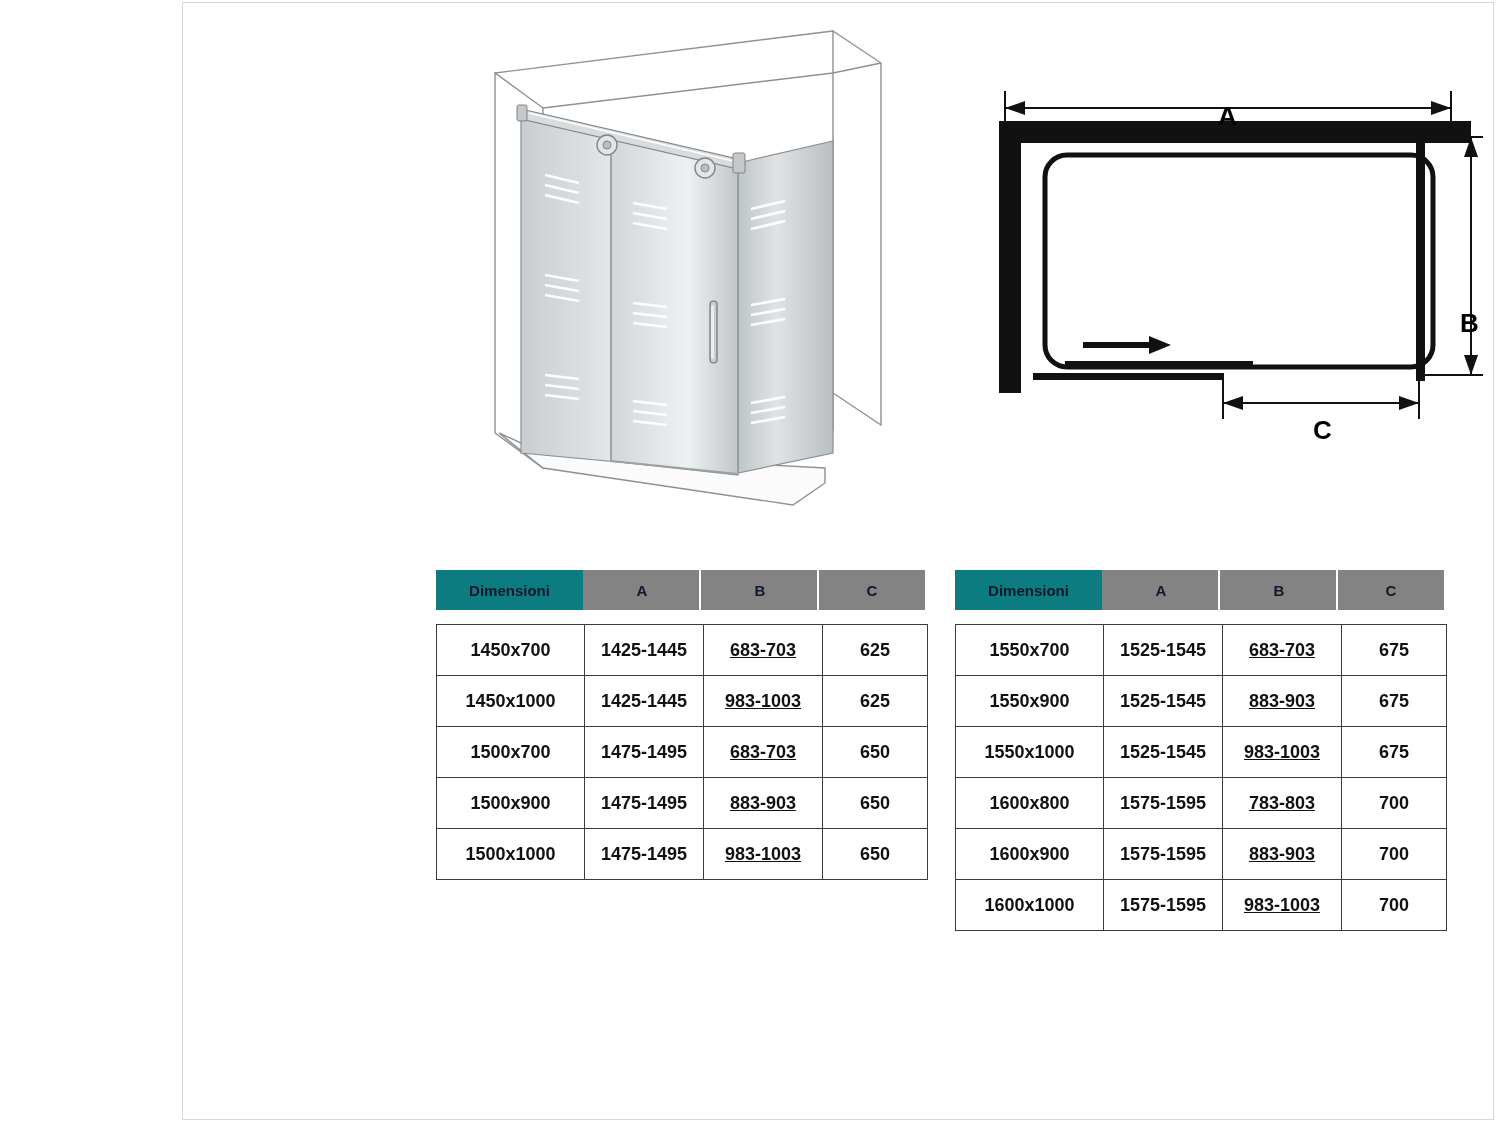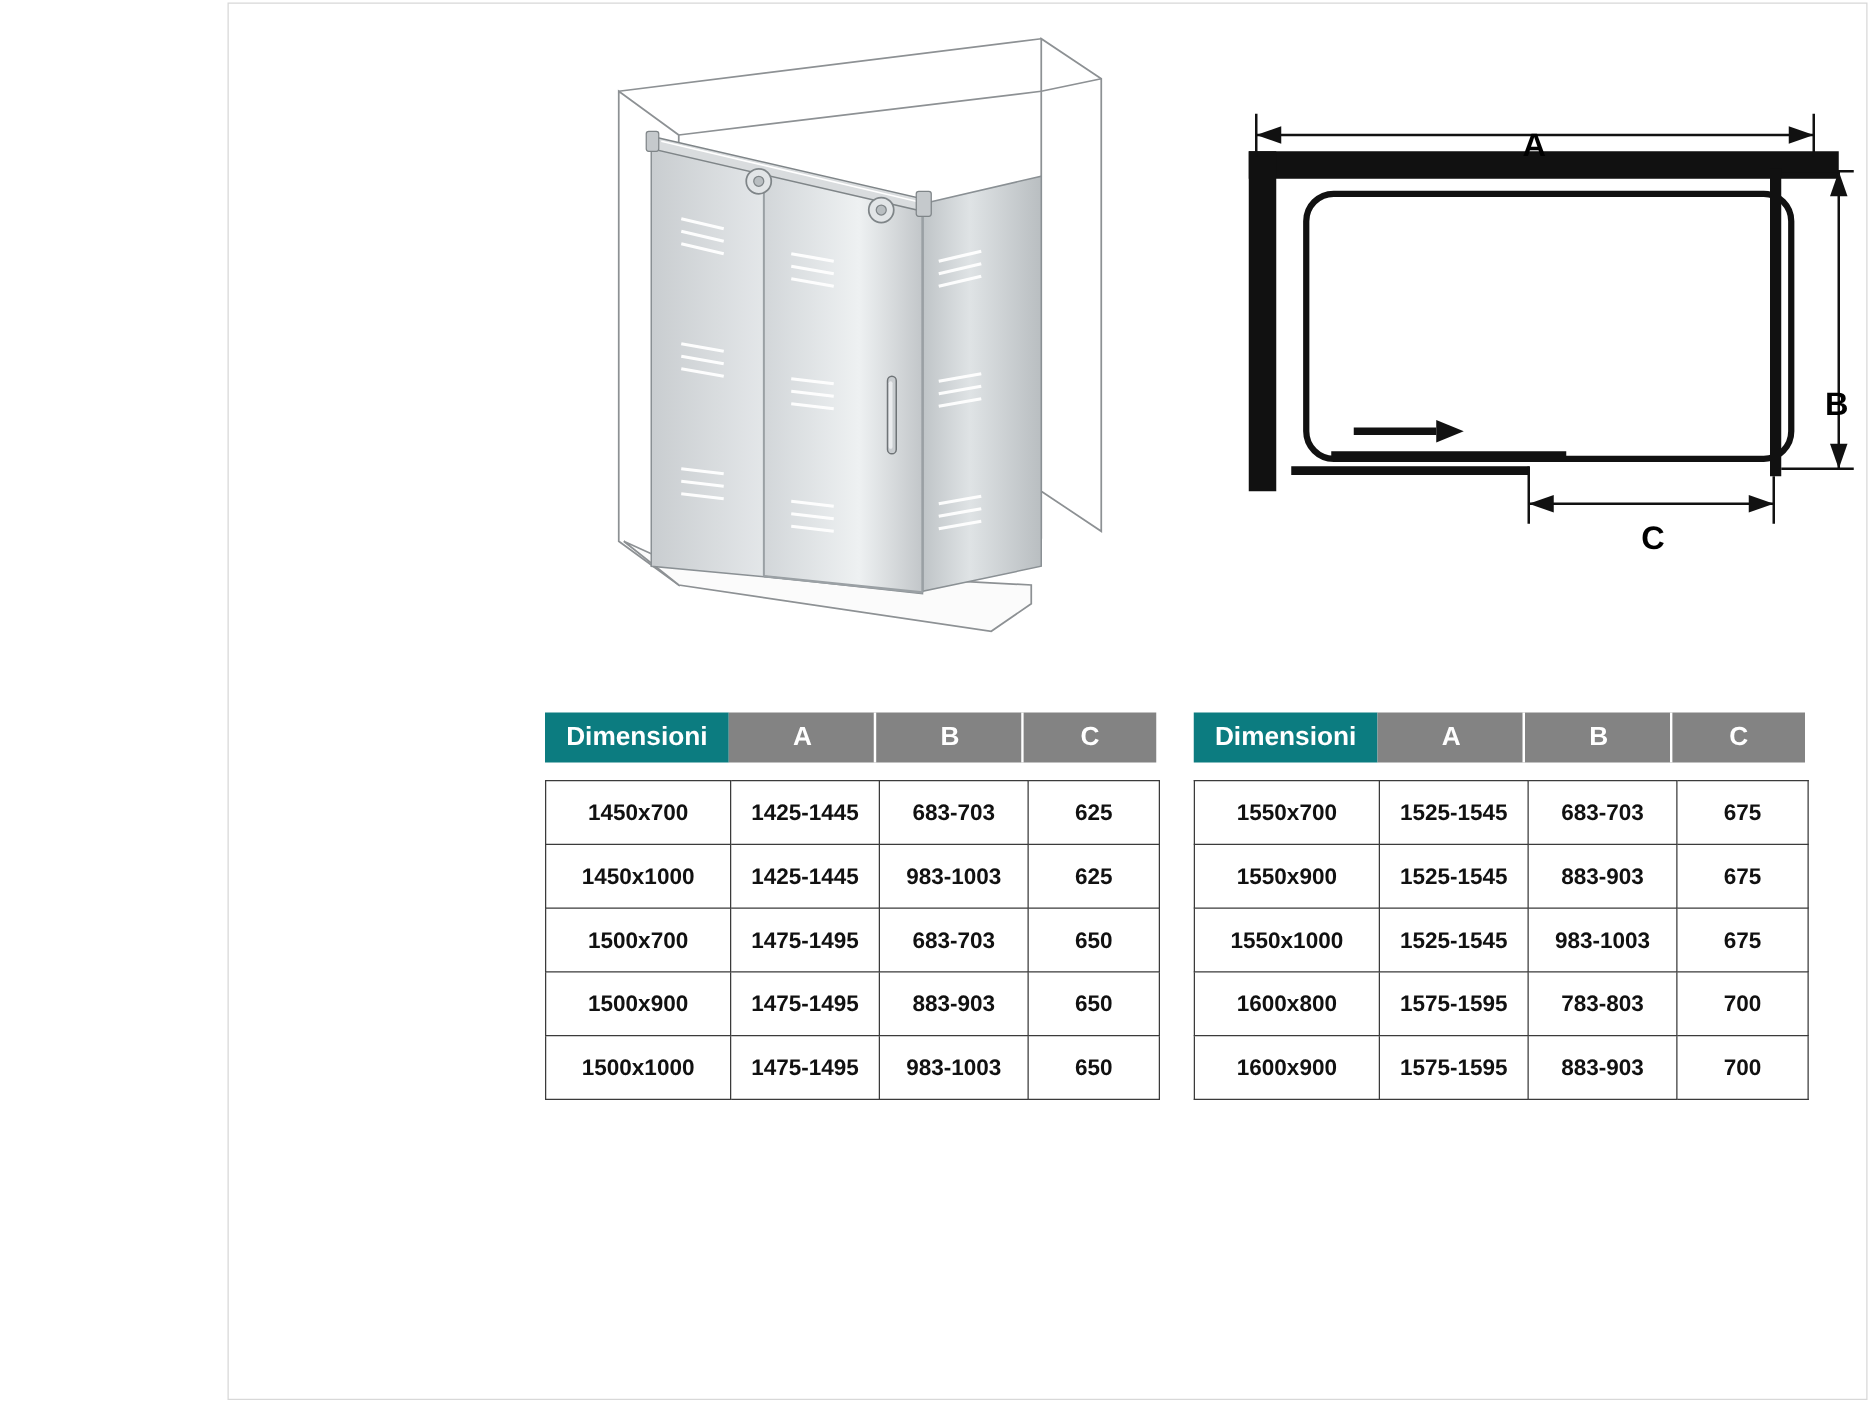--- a/index.html
+++ b/index.html
@@ -68,36 +68,36 @@
     border: 1px solid #3b3b3b;
     font-size: 18px;
     font-weight: bold;
     color: #111111;
     text-align: center;
     padding: 0;
     background: #ffffff;
   }
   td.c-size { width: 147px; }
   td.c-a { width: 118px; }
-  td.c-b { width: 118px; }
+  td.c-b { width: 118px; text-decoration: underline; }
   td.c-c { width: 104px; }
 
   
   .hdr-bar {
     display: flex;
     height: 40px;
     width: 100%;
   }
   .hdr-bar .seg {
     display: flex;
     align-items: center;
     justify-content: center;
-    font-size: 21px;
+    font-size: 15px;
     font-weight: bold;
-    color: #ffffff;
+    color: #0f172a;
   }
   .hdr-bar .seg.label { background: #0c7c80; width: 147px; }
   .hdr-bar .seg.col { background: #838383; position: relative; }
   .hdr-bar .seg.col::after {
     content: "";
     position: absolute;
     right: 0; top: 0; bottom: 0;
     width: 2px;
     background: #ffffff;
   }
@@ -350,18 +350,24 @@
             <td class="cell c-a">1575-1595</td>
             <td class="cell c-b">783-803</td>
             <td class="cell c-c">700</td>
           </tr>
           <tr>
             <td class="cell c-size">1600x900</td>
             <td class="cell c-a">1575-1595</td>
             <td class="cell c-b">883-903</td>
             <td class="cell c-c">700</td>
           </tr>
+          <tr>
+            <td class="cell c-size">1600x1000</td>
+            <td class="cell c-a">1575-1595</td>
+            <td class="cell c-b">983-1003</td>
+            <td class="cell c-c">700</td>
+          </tr>
         </tbody>
       </table>
     </div>
 
   </div>
 </div>
 
 </body></html>

